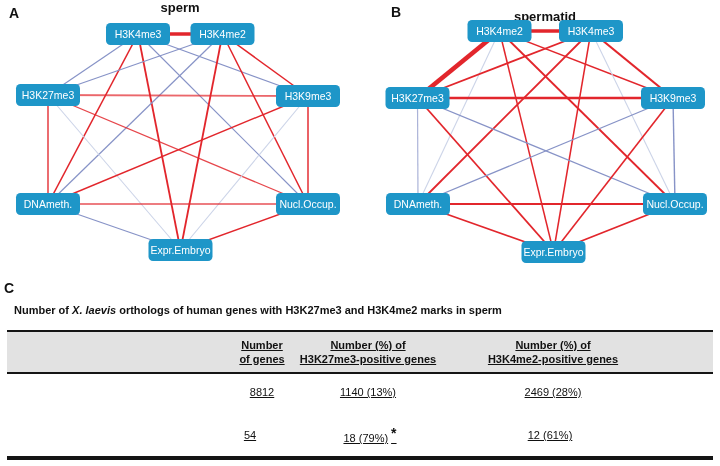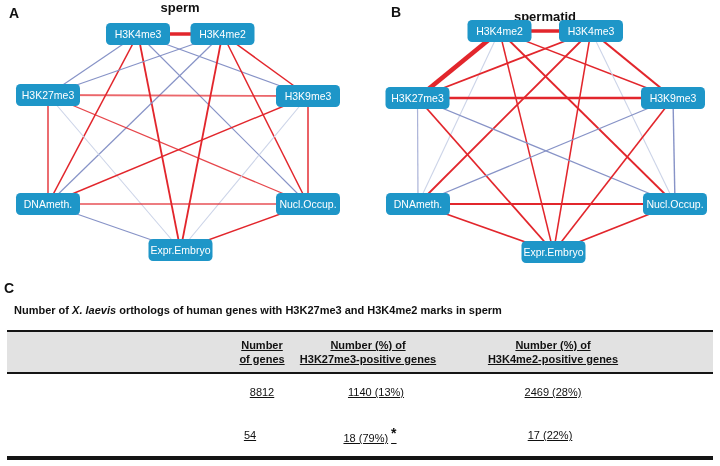--- a/index.html
+++ b/index.html
@@ -143,21 +143,21 @@
   <div class="hband"></div>
   <div class="hc" style="left:262px">Number
 of genes</div>
   <div class="hc" style="left:368px">Number (%) of
 H3K27me3-positive genes</div>
   <div class="hc" style="left:553px">Number (%) of
 H3K4me2-positive genes</div>
   <div class="rule" style="top:371.5px;height:2.5px"></div>
 
   <div class="vc" style="left:262px;top:386px">8812</div>
-  <div class="vc" style="left:376px;top:386px">1140 (13%)</div>
+  <div class="vc" style="left:368px;top:386px">1140 (13%)</div>
   <div class="vc" style="left:553px;top:386px">2469 (28%)</div>
 
   <div class="vc" style="left:250px;top:429px">54</div>
   <div class="vc" style="left:370px;top:429px"><span>18 (79%)</span><span class="ast">*</span></div>
-  <div class="vc" style="left:550px;top:429px">17 (22%)</div>
+  <div class="vc" style="left:550px;top:429px">12 (61%)</div>
 
   <div class="rule" style="top:456px;height:3.5px"></div>
 </div>
 
 </body></html>

